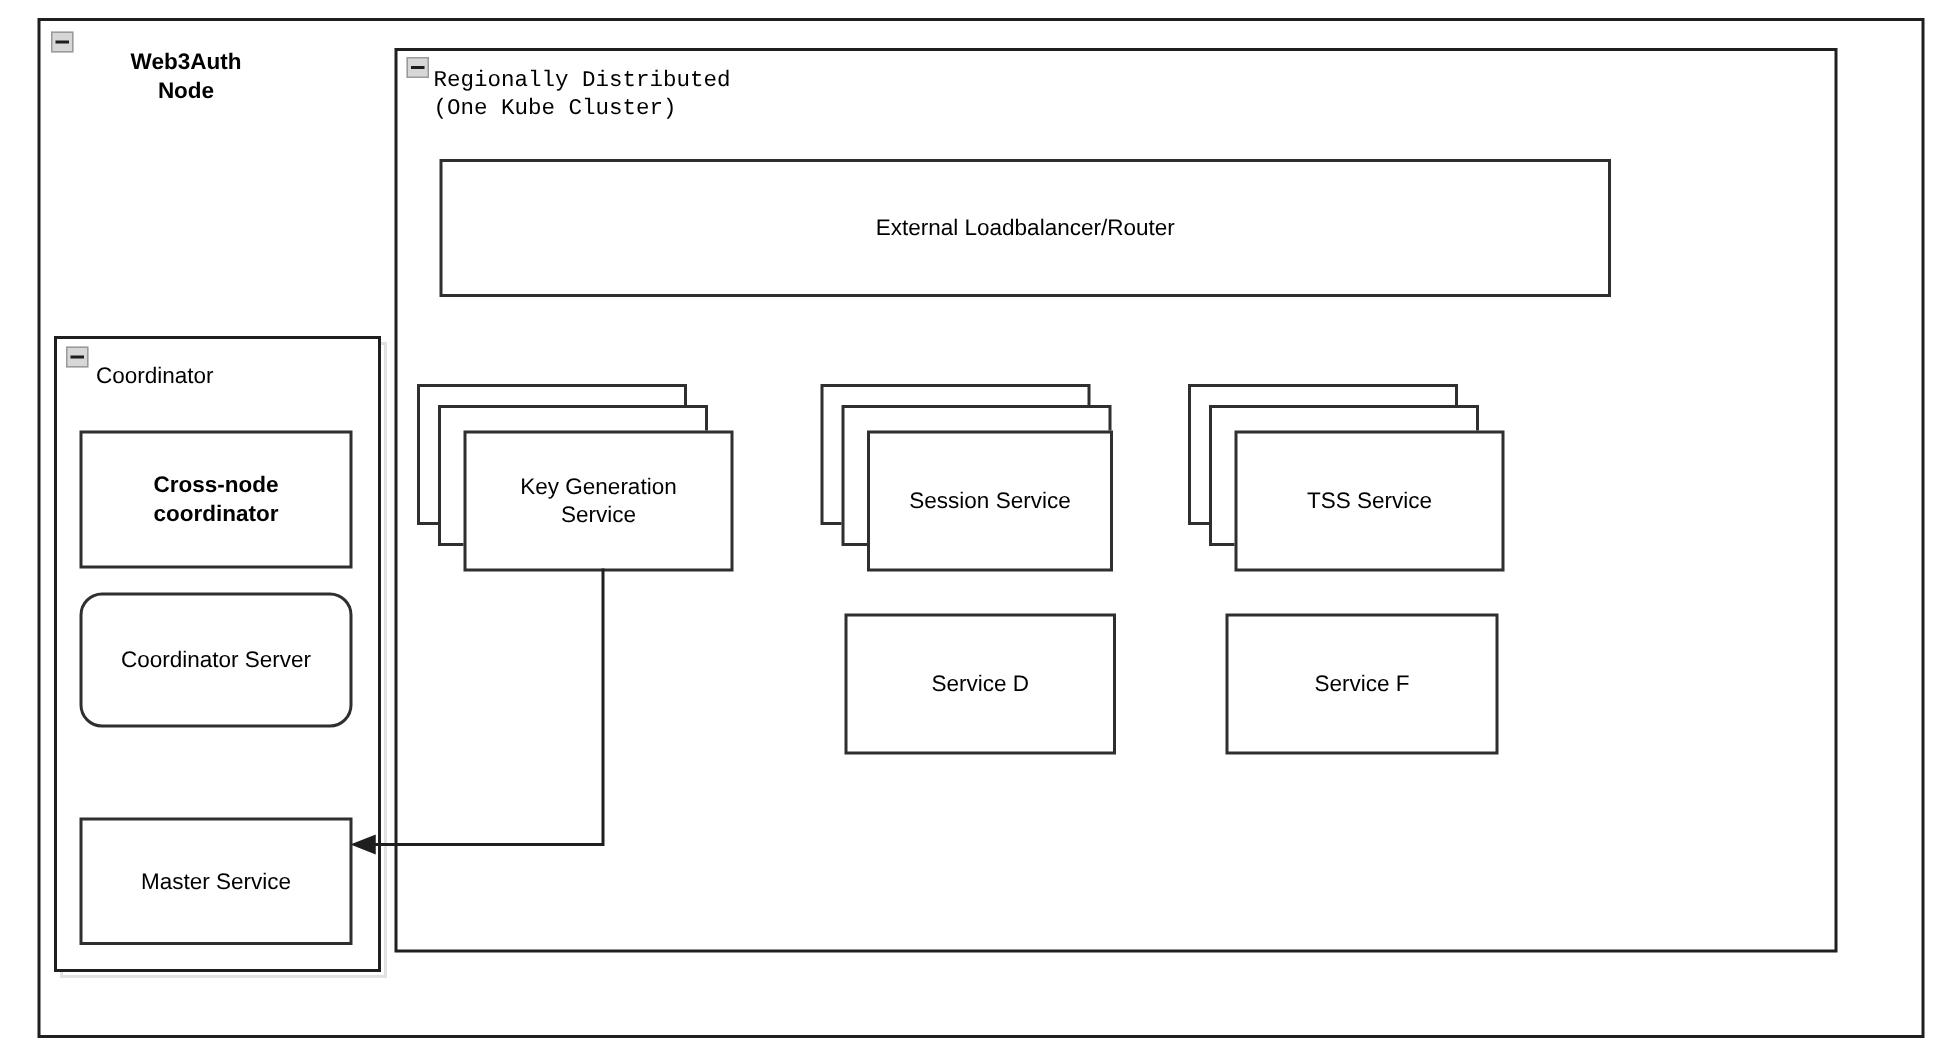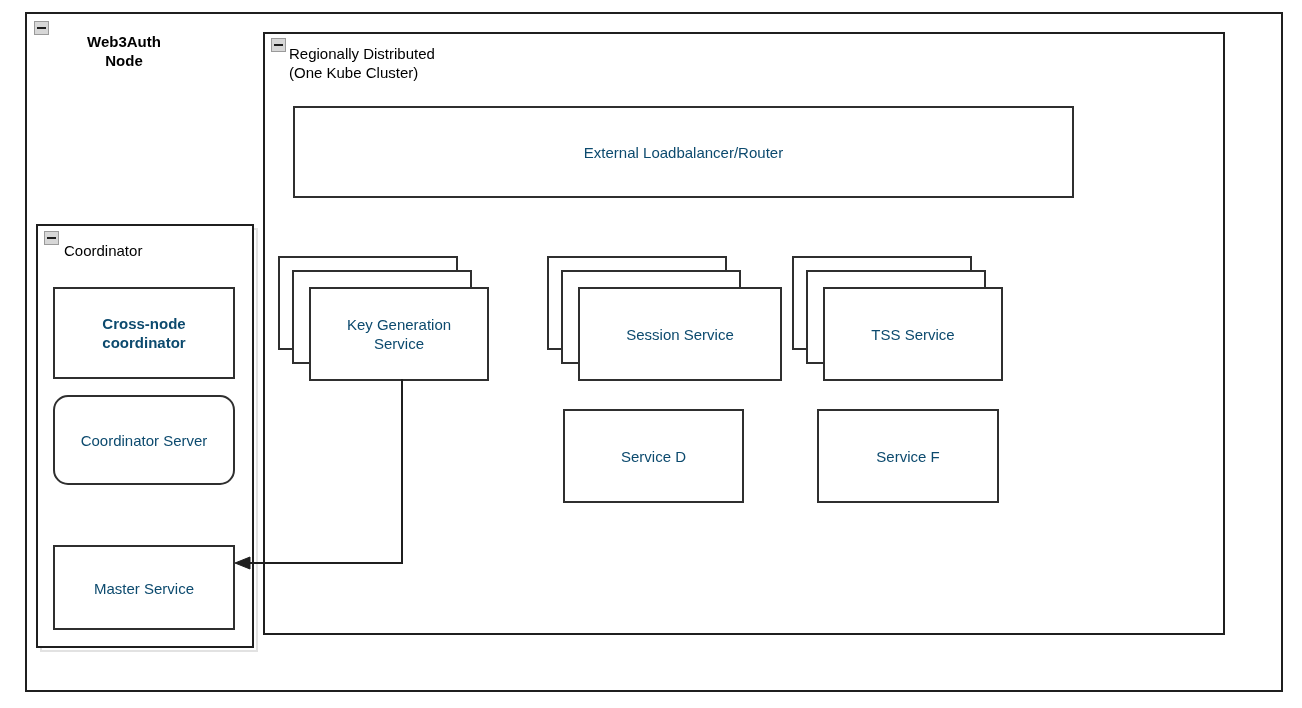--- a/index.html
+++ b/index.html
@@ -41,21 +41,21 @@
     white-space: pre-line;
     user-select: none;
   }
   .box-label {
     position: absolute;
     left: 0;
     right: 0;
     top: 50%;
     transform: translateY(-50%);
     text-align: center;
-    color: #0c4a6e;
+    color: #000000;
     font-size: 15px;
     line-height: 19px;
     white-space: pre-line;
     padding: 0 6px;
     box-sizing: border-box;
     user-select: none;
   }
 
   
   .collapse-icon {
@@ -119,21 +119,21 @@
 
   <div class="collapse-icon" style="left:34px; top:21px;"></div>
 
   <div class="label" style="left:54px; top:32px; width:140px;font-weight:bold;">Web3Auth
 Node</div>
 
   <div class="container-frame" style="left:263px; top:32px; width:962px; height:603px;"></div>
 
   <div class="collapse-icon" style="left:271px; top:38px;"></div>
 
-  <div class="label" style="left:289px; top:44px; width:200px; text-align:left;">Regionally Distributed
+  <div class="label" style="left:289px; top:44px; width:200px; text-align:left;font-family:Liberation Mono, monospace;">Regionally Distributed
 (One Kube Cluster)</div>
 
   <div class="box" style="left:293px; top:106px; width:781px; height:92px;">
     <div class="box-label">External Loadbalancer/Router</div>
   </div>
 
   <div class="halo" style="left:40px; top:228px; width:218px; height:424px;"></div>
 
   <div class="container-frame" style="left:36px; top:224px; width:218px; height:424px;"></div>
 
@@ -159,21 +159,21 @@
     <div class="layer mid" style="width:180px; height:94px;"></div>
     <div class="layer front" style="width:180px; height:94px;">
       <div class="box-label">Key Generation
 Service</div>
     </div>
   </div>
 
   <div class="stack" style="left:547px; top:256px; width:212px; height:125px;">
     <div class="layer back" style="width:180px; height:94px;"></div>
     <div class="layer mid" style="width:180px; height:94px;"></div>
-    <div class="layer front" style="width:204px; height:94px;">
+    <div class="layer front" style="width:164px; height:94px;">
       <div class="box-label">Session Service</div>
     </div>
   </div>
 
   <div class="stack" style="left:792px; top:256px; width:212px; height:125px;">
     <div class="layer back" style="width:180px; height:94px;"></div>
     <div class="layer mid" style="width:180px; height:94px;"></div>
     <div class="layer front" style="width:180px; height:94px;">
       <div class="box-label">TSS Service</div>
     </div>

